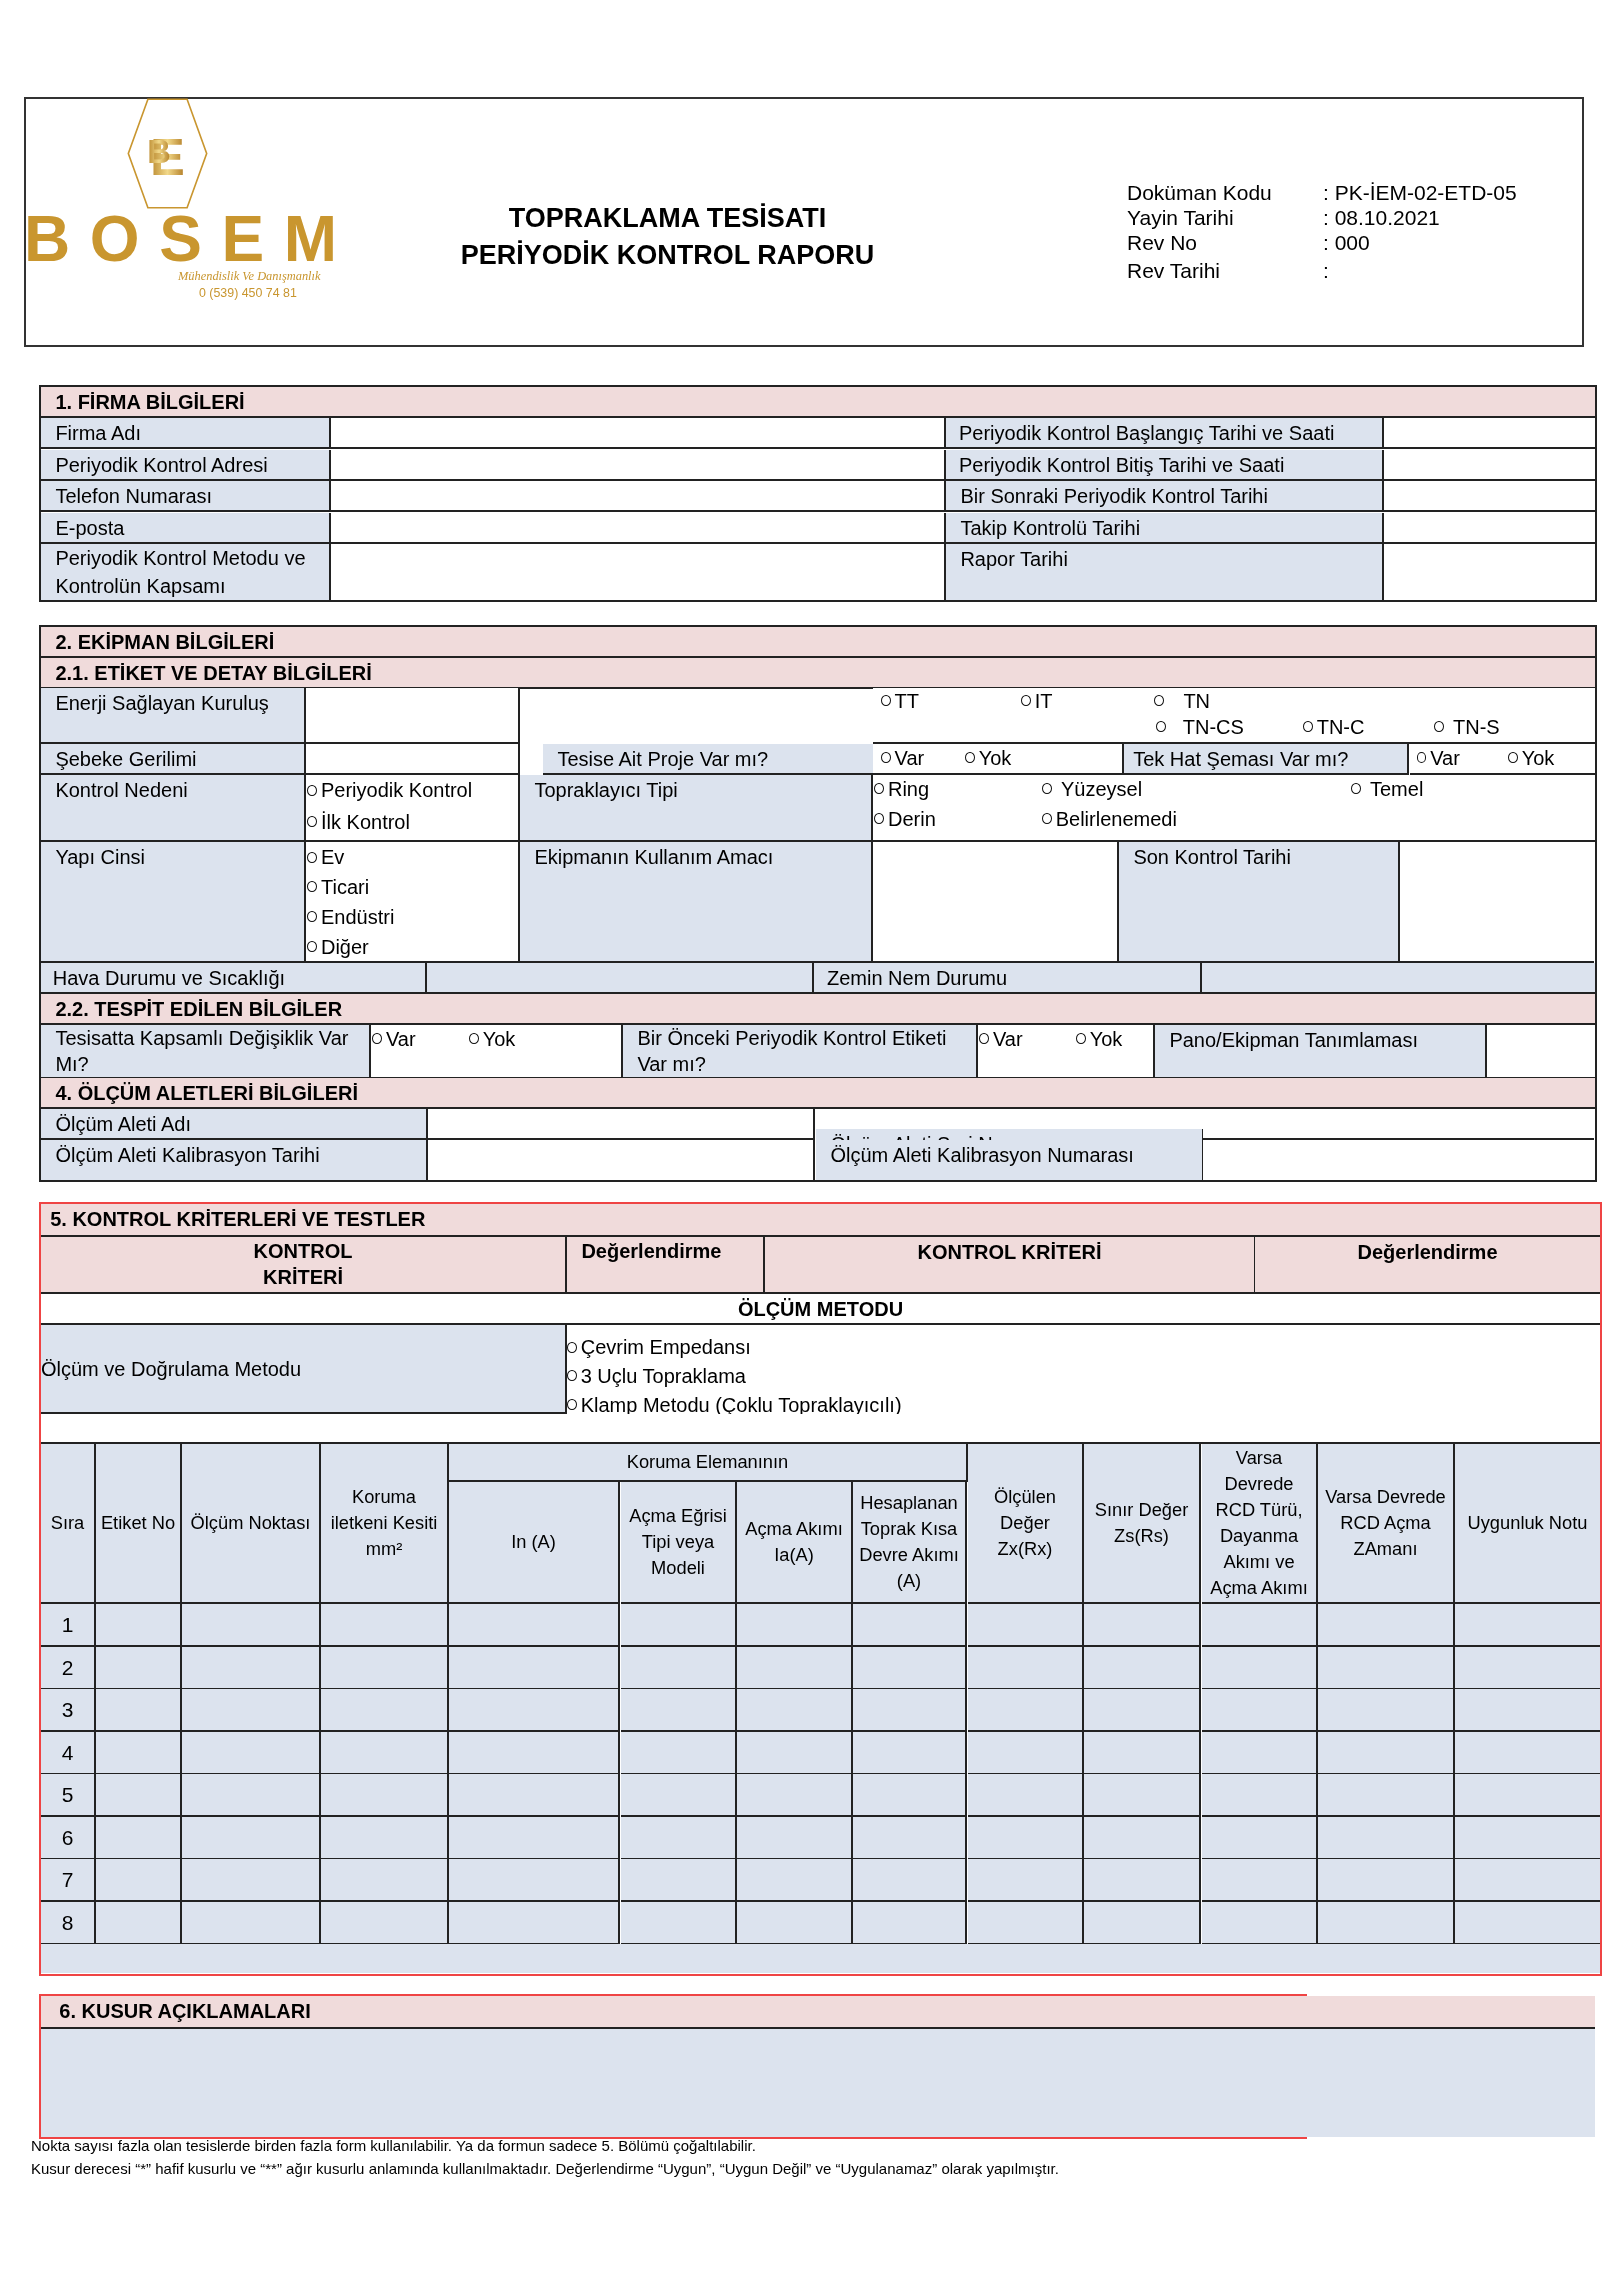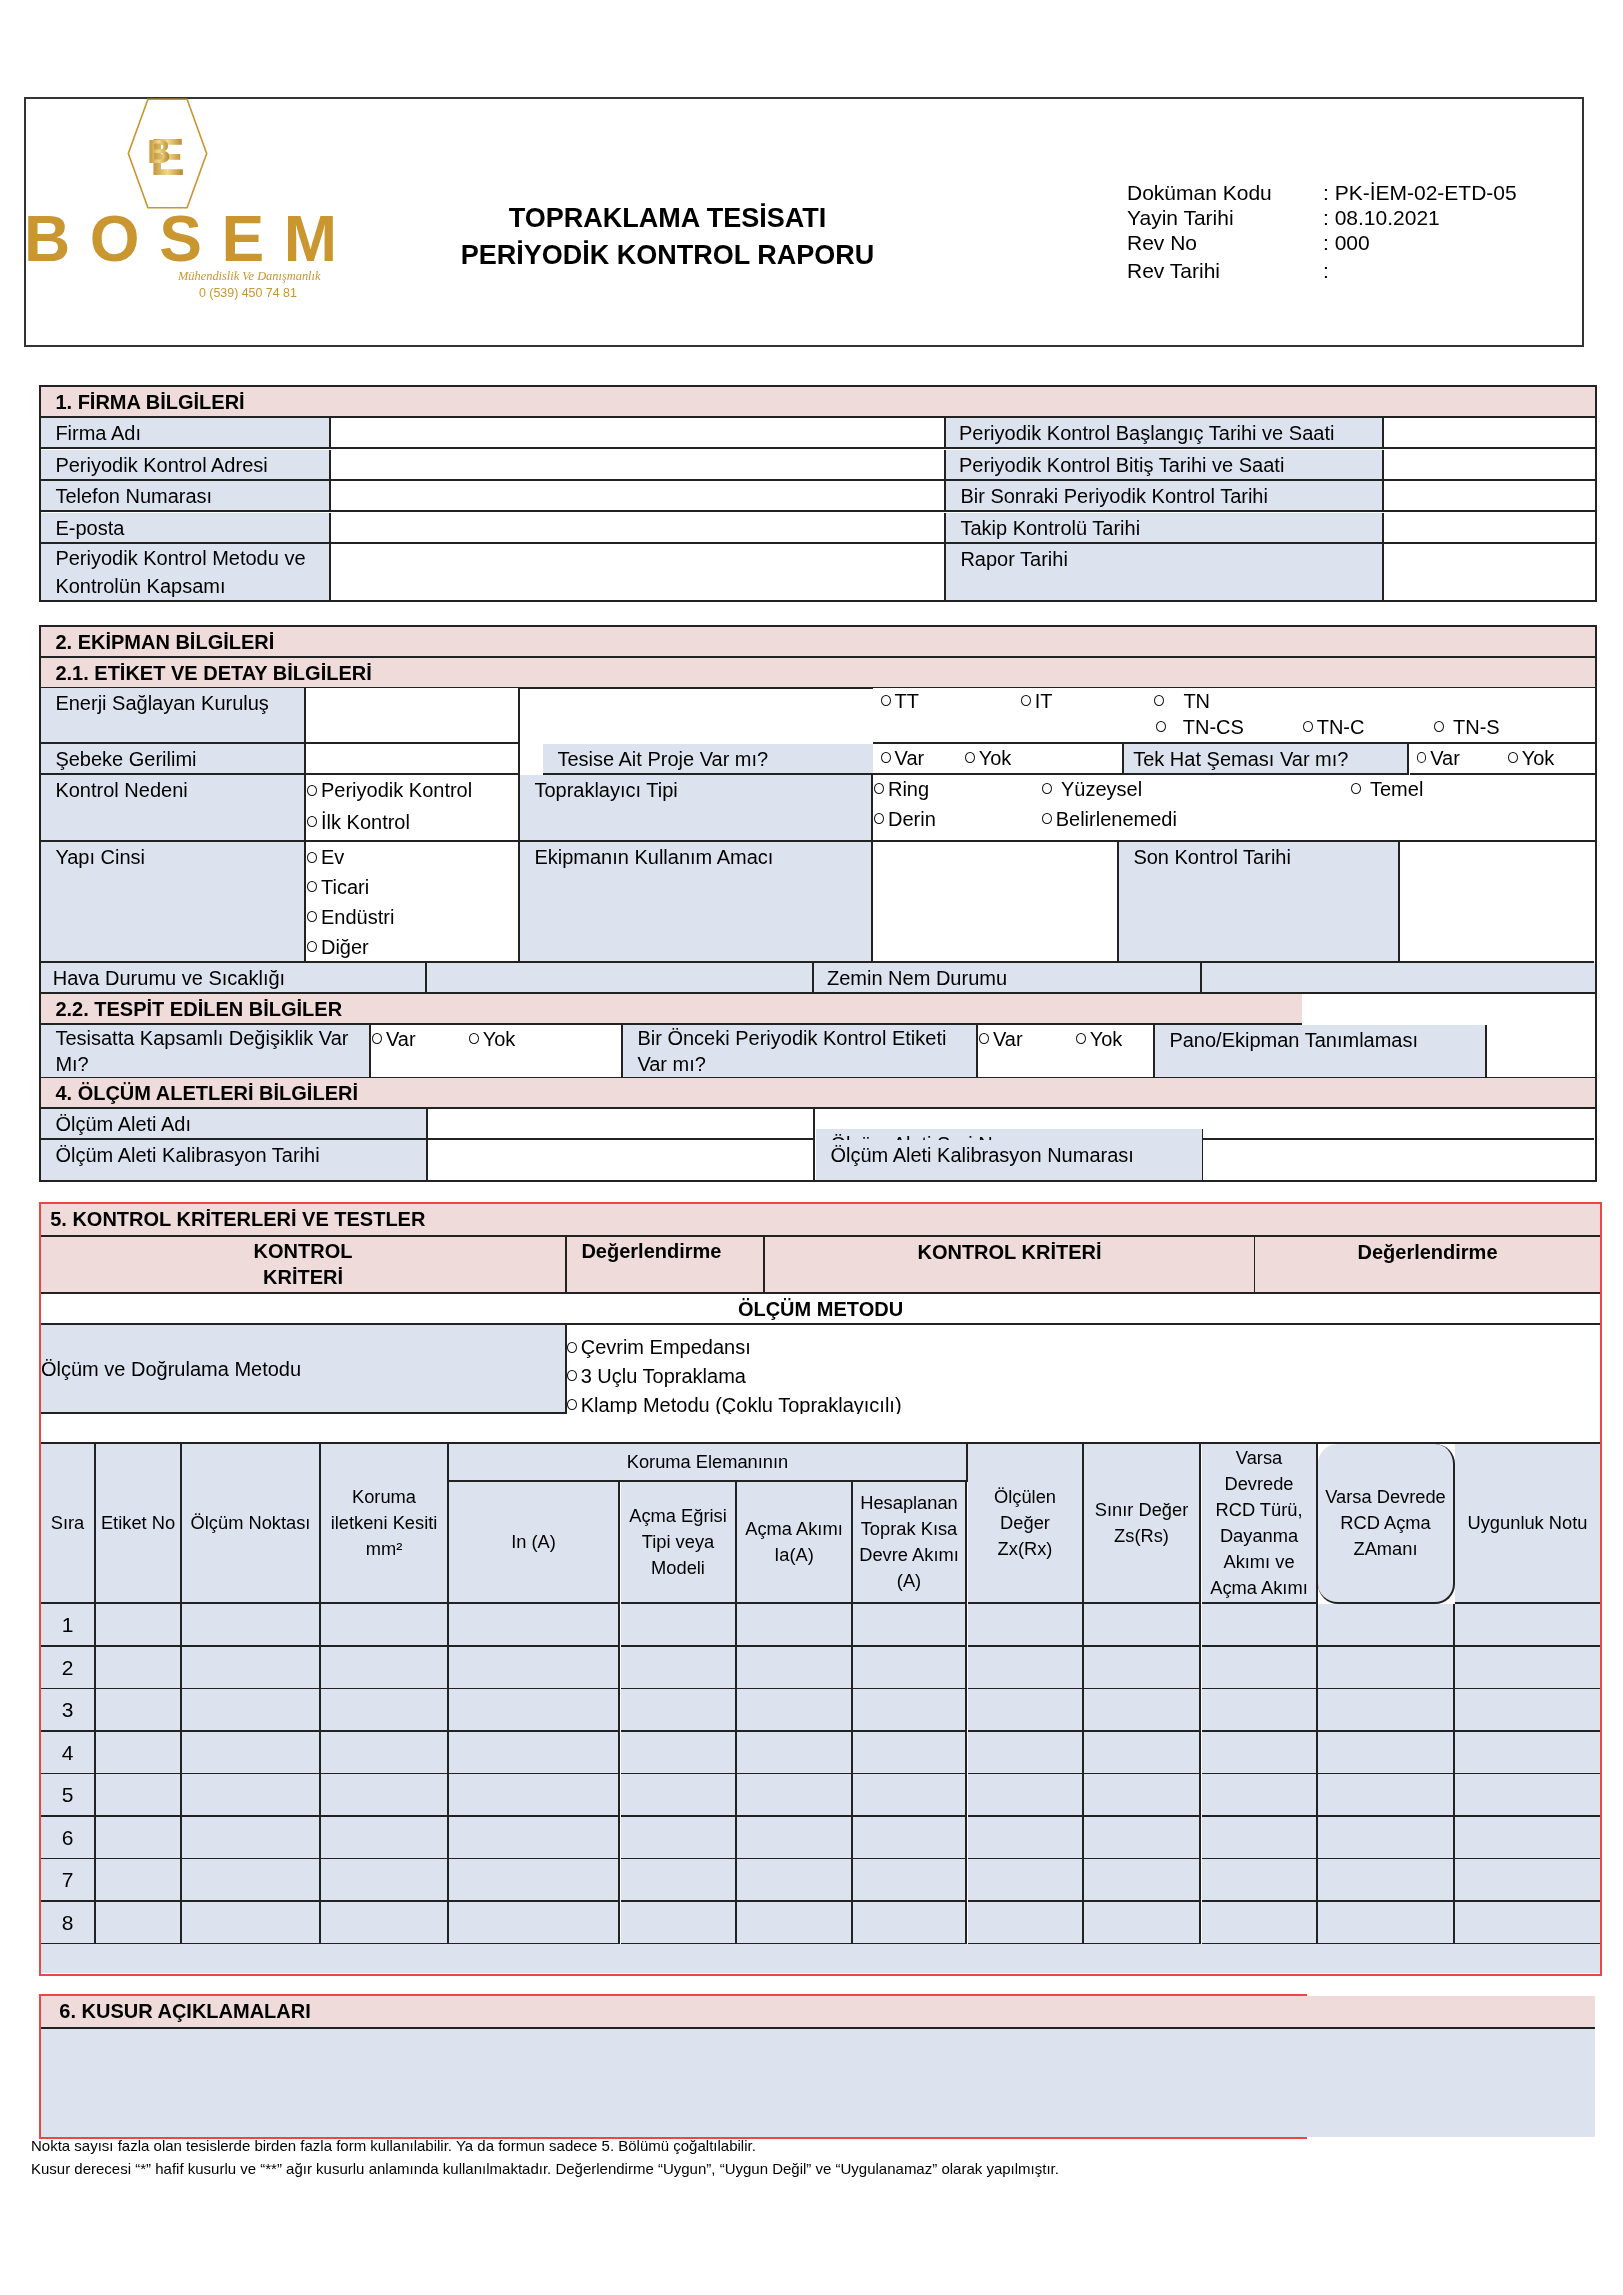--- a/index.html
+++ b/index.html
@@ -145,21 +145,21 @@
   <div class="cell lbl bb br" style="left:479px;top:215px;width:353px;height:121px;">Ekipmanın Kullanım Amacı</div>
   <div class="cell val bb br" style="left:832px;top:215px;width:246px;height:121px;"></div>
   <div class="cell lbl bb br" style="left:1078px;top:215px;width:281px;height:121px;">Son Kontrol Tarihi</div>
   <div class="cell val bb" style="left:1359px;top:215px;width:194px;height:121px;"></div>
 
   <div class="cell lbl bb br" style="left:0;top:336px;width:386px;height:31px;padding-left:11.8px;">Hava Durumu ve Sıcaklığı</div>
   <div class="cell lbl bb br" style="left:386px;top:336px;width:387px;height:31px;"></div>
   <div class="cell lbl bb br" style="left:773px;top:336px;width:388px;height:31px;padding-left:13px;">Zemin Nem Durumu</div>
   <div class="cell lbl bb" style="left:1161px;top:336px;width:393px;height:31px;"></div>
 
-  <div class="abs hdr bb" style="left:0;top:367px;width:1261px;height:31px;">2.2. TESPİT EDİLEN BİLGİLER</div>
+  <div class="abs hdr bb" style="left:0;top:367px;width:1554px;height:31px;">2.2. TESPİT EDİLEN BİLGİLER</div>
 
   <div class="cell lbl bb br wrap" style="left:0;top:398px;width:330px;height:54px;line-height:25.5px;">Tesisatta Kapsamlı Değişiklik Var Mı?</div>
   <div class="cell val bb br" style="left:330px;top:398px;width:252px;height:54px;padding:0;">
     <div class="opt" style="left:1.3px;top:0;"><span class="radio"></span><span>Var</span></div>
     <div class="opt" style="left:98px;top:0;"><span class="radio"></span><span>Yok</span></div>
   </div>
   <div class="cell lbl bb br wrap" style="left:582px;top:398px;width:355px;height:54px;line-height:25.5px;">Bir Önceki Periyodik Kontrol Etiketi Var mı?</div>
   <div class="cell val bb br" style="left:937px;top:398px;width:177px;height:54px;padding:0;">
     <div class="opt" style="left:1.3px;top:0;"><span class="radio"></span><span>Var</span></div>
     <div class="opt" style="left:98px;top:0;"><span class="radio"></span><span>Yok</span></div>
@@ -209,21 +209,21 @@
       <span>Koruma iletkeni Kesiti mm²</span>
     </div>
     <div class="th" style="left:408px;top:0;width:519px;height:38px;">Koruma Elemanının</div>
     <div class="th" style="left:408px;top:38px;width:171px;height:122px;">In (A)</div>
     <div class="th" style="left:580px;top:38px;width:116px;height:122px;padding:0 6.5px;">Açma Eğrisi Tipi veya Modeli</div>
     <div class="th" style="left:696px;top:38px;width:116px;height:122px;">Açma Akımı Ia(A)</div>
     <div class="th" style="left:812px;top:38px;width:114px;height:122px;">Hesaplanan Toprak Kısa Devre Akımı (A)</div>
     <div class="th" style="left:927px;top:0;width:116px;height:160px;padding:0 19.6px;">Ölçülen Değer Zx(Rx)</div>
     <div class="th" style="left:1043px;top:0;width:117px;height:160px;">Sınır Değer Zs(Rs)</div>
     <div class="th" style="left:1161px;top:0;width:116px;height:160px;padding:0 3.9px;">Varsa Devrede RCD Türü, Dayanma Akımı ve Açma Akımı</div>
-    <div class="th" style="left:1277px;top:0;width:137px;height:160px;padding:0 3.9px;border-radius:20px;">Varsa Devrede RCD Açma ZAmanı</div>
+    <div class="th" style="left:1277px;top:0;width:137px;height:160px;padding:0 3.9px;">Varsa Devrede RCD Açma ZAmanı</div>
     <div class="th" style="left:1414px;top:0;width:145px;height:160px;border-right:none;">Uygunluk Notu</div>
 
     <div id="table-rows" class="abs" style="left:0;top:160px;width:1559px;height:340px;">
         <div class="td" style="left: 0px; top: 0px; width: 55px; height: 43px;">1</div>
         <div class="td" style="left: 55px; top: 0px; width: 86px; height: 43px;"></div>
         <div class="td" style="left: 141px; top: 0px; width: 139px; height: 43px;"></div>
         <div class="td" style="left: 280px; top: 0px; width: 128px; height: 43px;"></div>
         <div class="td" style="left: 408px; top: 0px; width: 171px; height: 43px;"></div>
         <div class="td" style="left: 580px; top: 0px; width: 116px; height: 43px;"></div>
         <div class="td" style="left: 696px; top: 0px; width: 116px; height: 43px;"></div>

